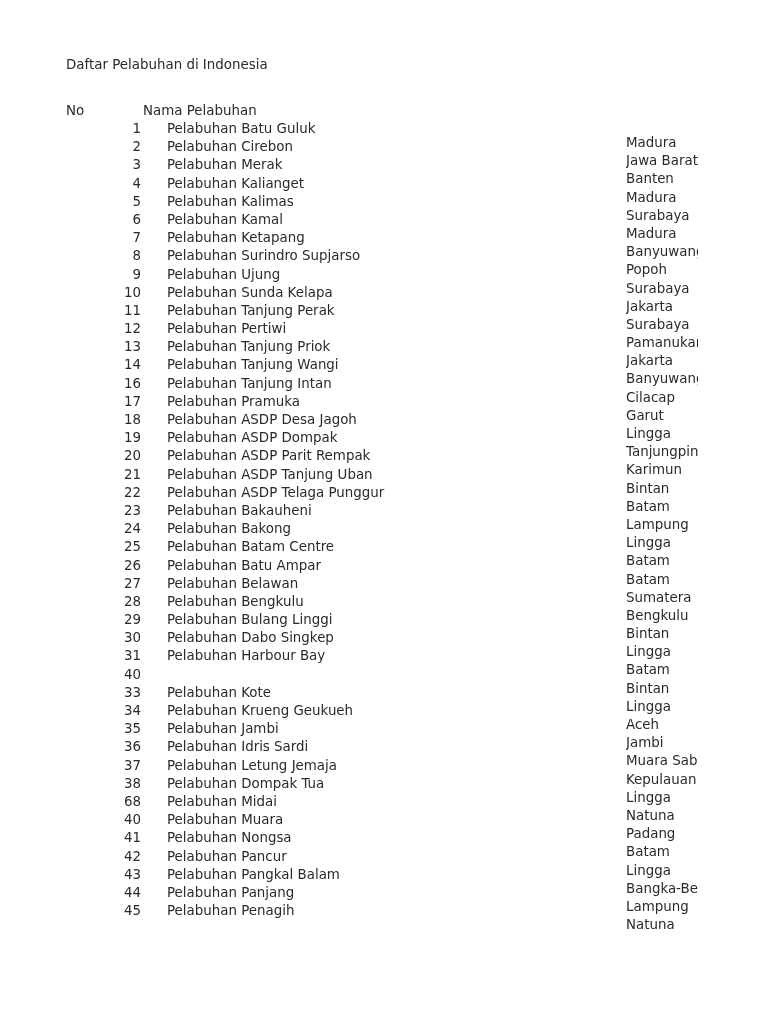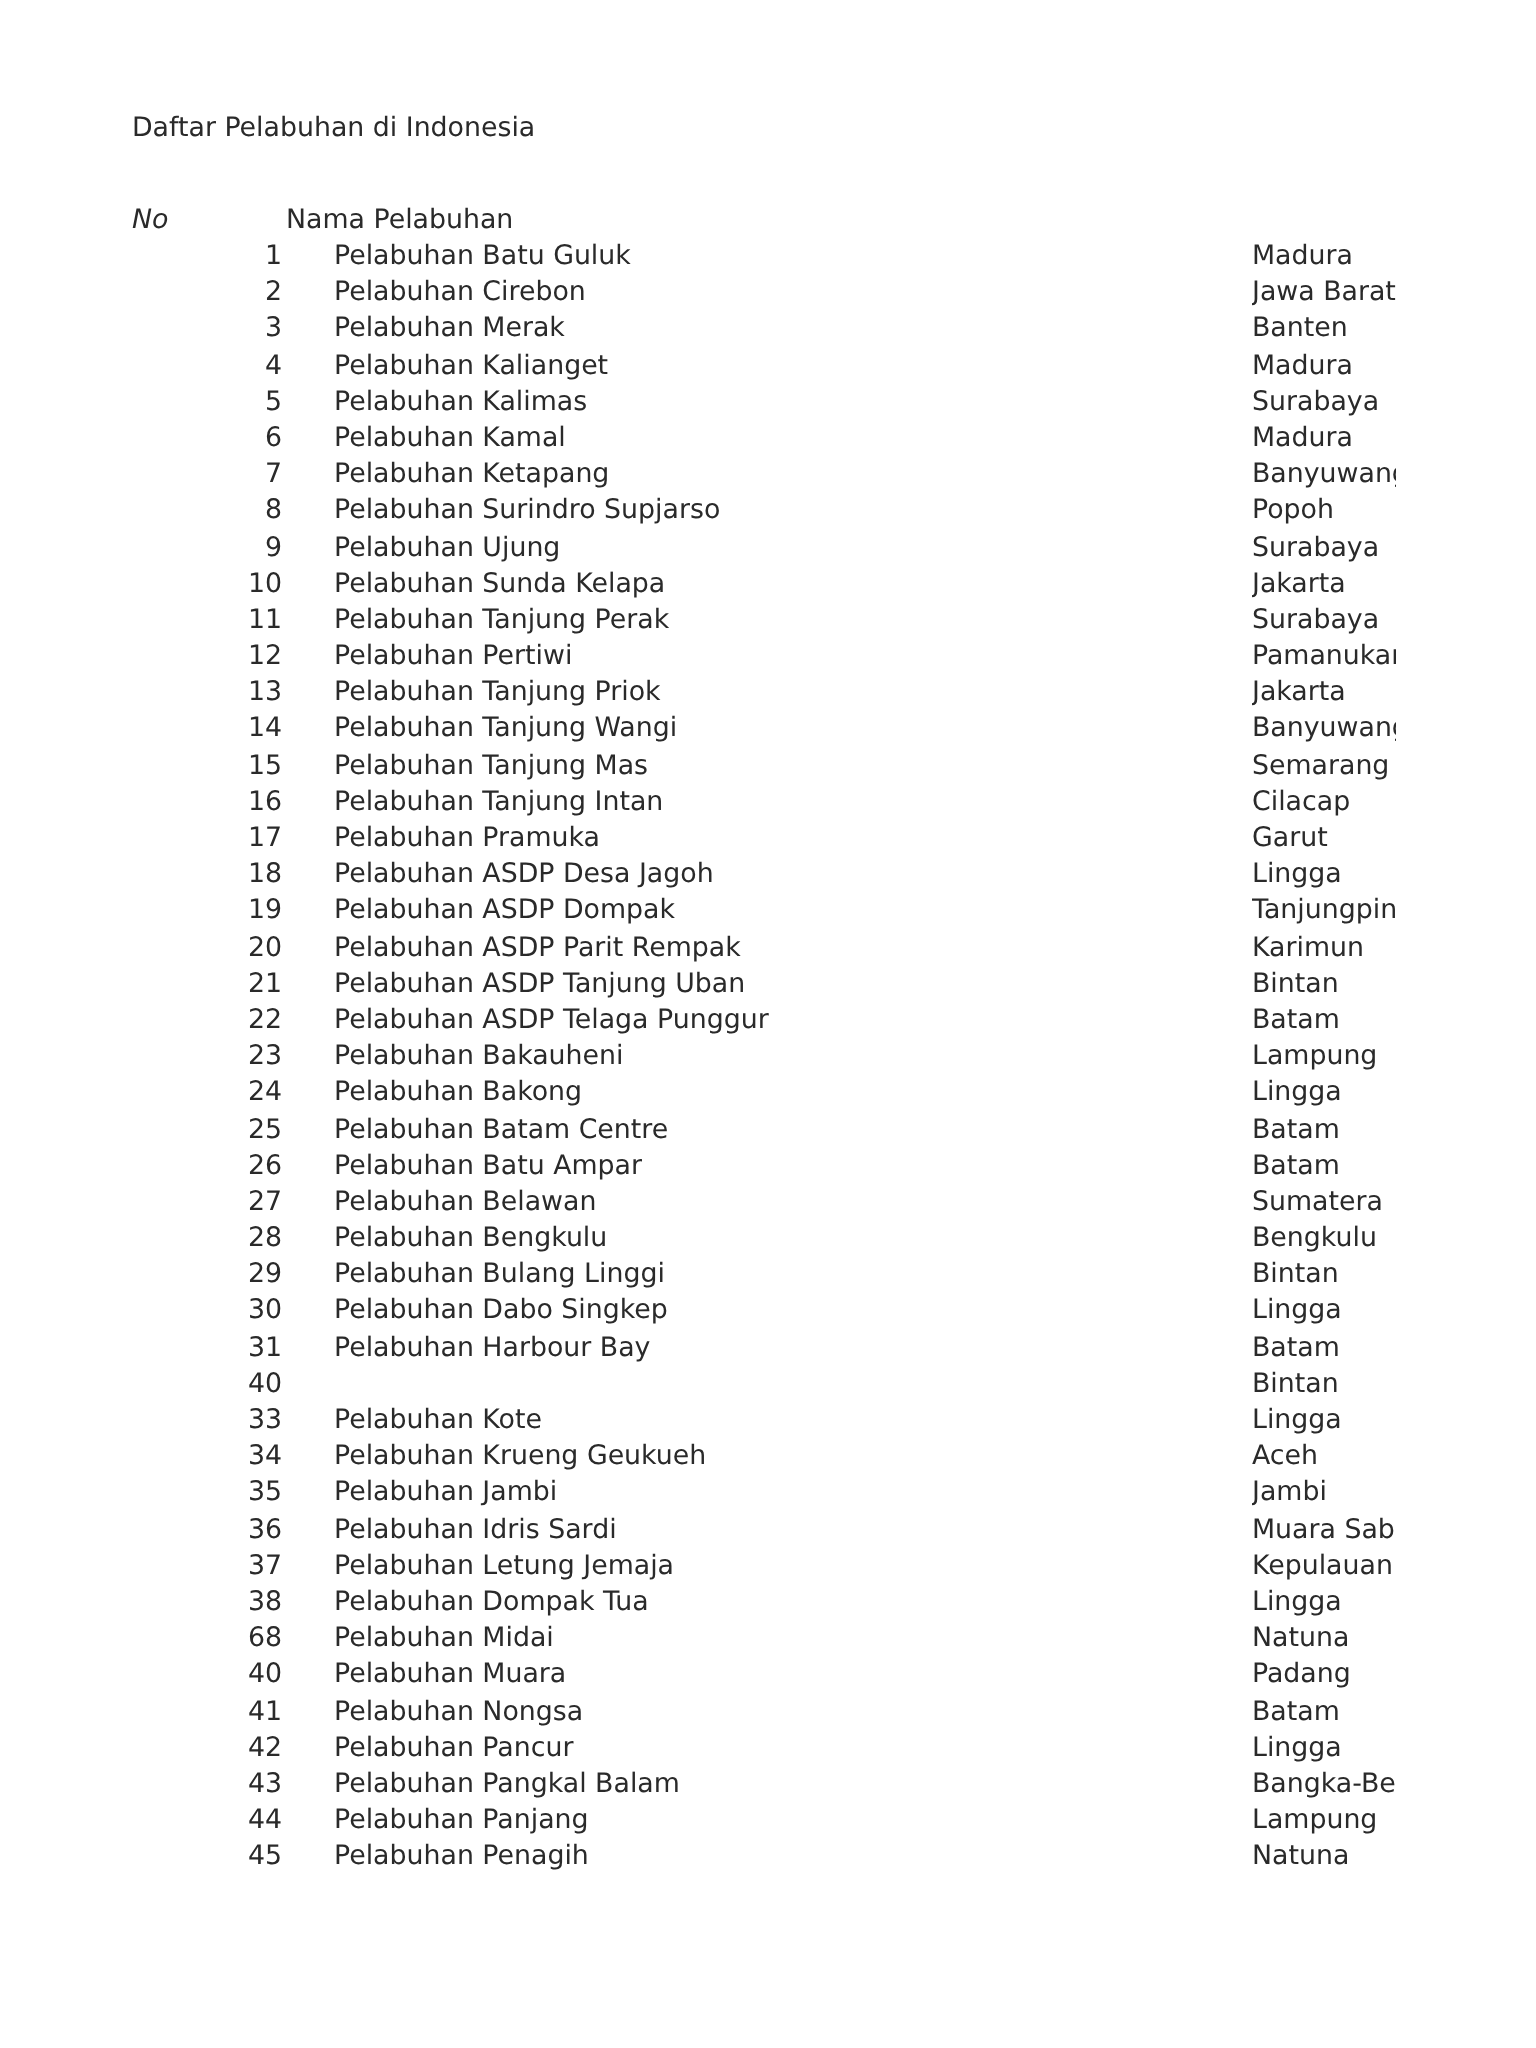--- a/index.html
+++ b/index.html
@@ -1,25 +1,25 @@
 <!DOCTYPE html>
 <html><head>
   <meta charset="utf-8">
   <style>
     html, body { margin:0; padding:0; background:#ffffff; }
     body { width:768px; height:1024px; position:relative; overflow:hidden;
            font-family:"DejaVu Sans", sans-serif; color:#2a2a2a; font-size:13.4px; }
     .title { position:absolute; left:66px; top:56px; white-space:nowrap; line-height:17px; }
-    .hdr-no { position:absolute; left:66px; top:102px; line-height:17px;font-style:italic; }
+    .hdr-no { position:absolute; left:66px; top:102px; line-height:17px; }
     .hdr-name { position:absolute; left:143px; top:102px; line-height:17px;text-align:right; }
     .rows { position:absolute; left:0; top:120px; width:768px; }
     .row { position:relative; height:18.2px; line-height:18px; white-space:nowrap; }
     .num { position:absolute; right:627px; width:40px; text-align:right; }
     .name { position:absolute; left:167px; }
-    .loc { position:absolute; left:626px; width:72px; overflow:hidden; white-space:nowrap; }
+    .loc { position:absolute; left:626px; width:72px; overflow:hidden; white-space:nowrap;margin-top:14px; }
   </style>
 </head>
 <body>
 
 <div>
   <div class="title">Daftar Pelabuhan di Indonesia</div>
   <div class="hdr-no">No</div>
   <div class="hdr-name">Nama Pelabuhan</div>
   <div class="rows" id="rows">
       <div class="row">
@@ -86,25 +86,20 @@
         <span class="num">13</span>
         <span class="name">Pelabuhan Tanjung Priok</span>
         <span class="loc">Jakarta</span>
       </div>
       <div class="row">
         <span class="num">14</span>
         <span class="name">Pelabuhan Tanjung Wangi</span>
         <span class="loc">Banyuwangi</span>
       </div>
       <div class="row">
-        <span class="num">15</span>
-        <span class="name">Pelabuhan Tanjung Mas</span>
-        <span class="loc">Semarang</span>
-      </div>
-      <div class="row">
         <span class="num">16</span>
         <span class="name">Pelabuhan Tanjung Intan</span>
         <span class="loc">Cilacap</span>
       </div>
       <div class="row">
         <span class="num">17</span>
         <span class="name">Pelabuhan Pramuka</span>
         <span class="loc">Garut</span>
       </div>
       <div class="row">

